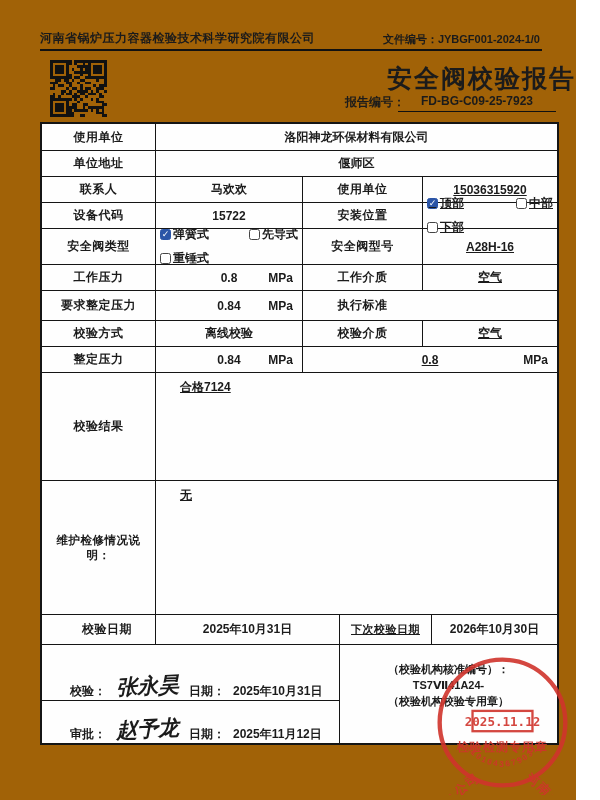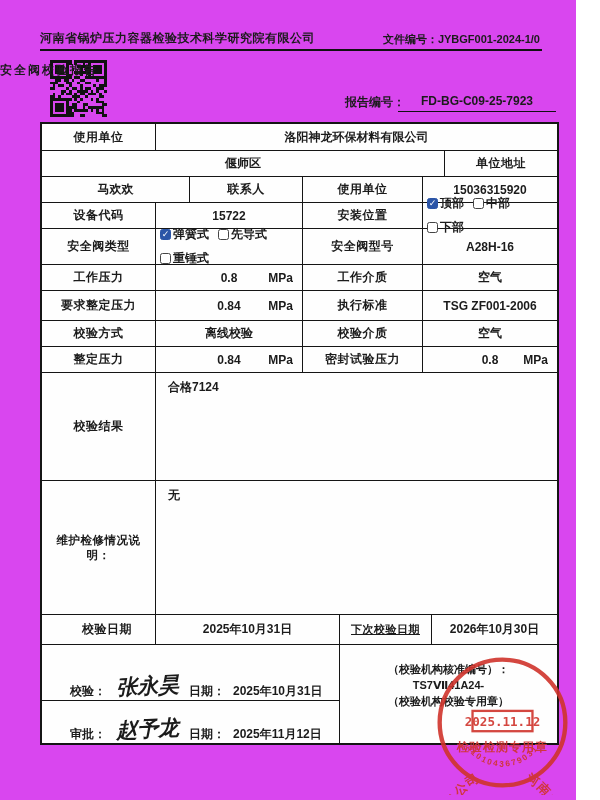--- a/index.html
+++ b/index.html
@@ -1,57 +1,57 @@
 <!DOCTYPE html>
 <html><head>
 <meta charset="utf-8">
 <style>
   * { margin:0; padding:0; box-sizing:border-box; }
   html,body { width:600px; }
   body { font-family:"Liberation Sans","DejaVu Sans",sans-serif; color:#1b1b1b; background:#ffffff; }
-  .page { position:relative; width:576px; height:800px; background:#d946ef; overflow:hidden; }
+  .page { position:relative; width:576px; height:800px; background:#a16207; overflow:hidden; }
 
   
   .hdr { position:absolute; left:40px; right:36px; top:30px; display:flex; justify-content:space-between; align-items:flex-end; }
   .hdr .company { font-size:12px; font-weight:700; letter-spacing:.5px; }
   .hdr .docno { font-size:11px; font-weight:700; }
   .hdr-rule { position:absolute; left:40px; right:34px; top:49px; height:2.4px; background:#111; }
 
   
   .qr { position:absolute; left:50px; top:60px; width:57px; height:57px; display:grid;
         grid-template-columns:repeat(21,1fr); grid-template-rows:repeat(21,1fr); }
   .qr div { background:transparent; }
   .qr div.on { background:#111; }
 
-  .title { position:absolute; left:0; right:0; top:62px; text-align:left; font-size:12px; font-weight:700; letter-spacing:2px; }
+  .title { position:absolute; left:0; right:0; top:62px; text-align:right; font-size:25px; font-weight:700; letter-spacing:2px; }
   .repno { position:absolute; left:0; top:94px; width:100%; font-size:12px; font-weight:700; }
   .repno .lbl { position:absolute; left:345px; top:0; }
   .repno .val { position:absolute; left:398px; top:0; width:158px; text-align:center; border-bottom:1.6px solid #111; padding-bottom:3px; }
 
   
   .tbl { position:absolute; left:40px; top:122px; width:519px; border:2px solid #151515; background:#fefefe; }
   .trow { display:flex; border-top:1.6px solid #151515; }
   .trow:first-child { border-top:none; }
   .cell { border-left:1.6px solid #151515; display:flex; align-items:center; justify-content:center;
           font-size:12px; text-align:center; padding:1px 3px; }
   .cell:first-child { border-left:none; }
   .lab { font-weight:700; letter-spacing:.5px; }
   .val { font-weight:600; }
-  .c1 { width:113px; } .c2 { width:147px; } .c3 { width:120px; } .c4 { flex:1; }
+  .c1 { width:113px; } .c2 { width:147px; } .c3 { width:120px; } .c4 { flex:1;text-decoration:underline; }
   .cw { flex:1; }
   .d1 { width:113px;padding-left:20px; } .d2 { width:184px; } .d3 { width:92px; } .d4 { flex:1;text-align:right; }
   .h26 { height:26px; } .h36 { height:36px; } .h108 { height:108px; } .h134 { height:134px; } .h30 { height:30px; }
 
   .pcell { position:relative; }
   .pcell .unit { position:absolute; right:9px; font-weight:600; }
 
-  .topleft { align-items:flex-start; justify-content:flex-start; text-align:left; padding:6px 12px; }
+  .topleft { align-items:flex-start; justify-content:flex-start; text-align:left; padding:6px 24px;text-decoration:underline; }
 
   
-  .opts { display:flex; flex-wrap:wrap; justify-content:flex-start; align-items:center; row-gap:1px; font-weight:700;gap:7px; }
+  .opts { display:flex; flex-wrap:wrap; justify-content:space-between; align-items:center; row-gap:1px; font-weight:700;gap:7px; }
   .opt { display:flex; align-items:center; margin:0 1px; }
   .cb { width:11px; height:11px; border:1.6px solid #444; border-radius:2.5px; margin-right:2px;
         display:inline-flex; align-items:center; justify-content:center; background:#fff; flex:none; }
   .cb.checked { background:#2b55a7; border-color:#2b55a7; }
   .cb.checked::after { content:"✓"; color:#fff; font-size:9px; font-weight:700; line-height:1; }
 
   
   .sigwrap { display:flex; }
   .sigleft { width:297px; display:flex; flex-direction:column; }
   .sigrow { height:55px; display:flex; align-items:flex-end; padding-left:28px; font-size:12px; }
@@ -529,27 +529,27 @@
   </div>
 
   <div class="tbl">
 
     <div class="trow h26">
       <div class="cell c1 lab">使用单位</div>
       <div class="cell cw val">洛阳神龙环保材料有限公司</div>
     </div>
 
     <div class="trow h26">
+      <div class="cell c1 lab">单位地址</div>
       <div class="cell cw val">偃师区</div>
-      <div class="cell c1 lab">单位地址</div>
     </div>
 
     <div class="trow h26">
+      <div class="cell c1 lab">联系人</div>
       <div class="cell c2 val">马欢欢</div>
-      <div class="cell c1 lab">联系人</div>
       <div class="cell c3 lab">使用单位</div>
       <div class="cell c4 val">15036315920</div>
     </div>
 
     <div class="trow h26">
       <div class="cell c1 lab">设备代码</div>
       <div class="cell c2 val">15722</div>
       <div class="cell c3 lab">安装位置</div>
       <div class="cell c4">
         <span class="opts">
@@ -601,37 +601,35 @@
       <div class="cell c4 val">空气</div>
     </div>
 
     <div class="trow h30">
       <div class="cell c1 lab">要求整定压力</div>
       <div class="cell c2 val pcell">
           <span>0.84</span>
           <span class="unit">MPa</span>
         </div>
       <div class="cell c3 lab">执行标准</div>
-      <div class="cell c4 val">TSG ZF001-2006</div>
     </div>
 
     <div class="trow h26">
       <div class="cell c1 lab">校验方式</div>
       <div class="cell c2 val">离线校验</div>
       <div class="cell c3 lab">校验介质</div>
       <div class="cell c4 val">空气</div>
     </div>
 
     <div class="trow h26">
       <div class="cell c1 lab">整定压力</div>
       <div class="cell c2 val pcell">
           <span>0.84</span>
           <span class="unit">MPa</span>
         </div>
-      <div class="cell c3 lab">密封试验压力</div>
       <div class="cell c4 val pcell">
           <span>0.8</span>
           <span class="unit">MPa</span>
         </div>
     </div>
 
     <div class="trow h108">
       <div class="cell c1 lab">校验结果</div>
       <div class="cell cw val topleft">合格7124</div>
     </div>

